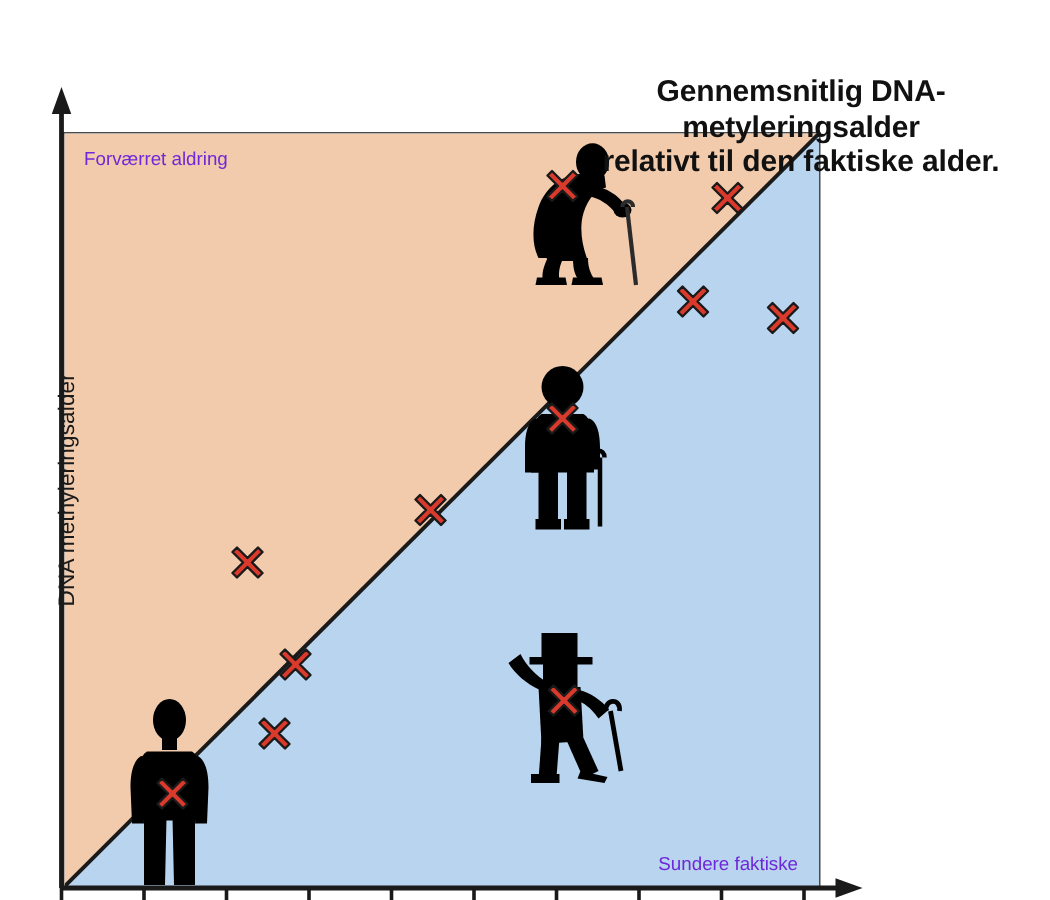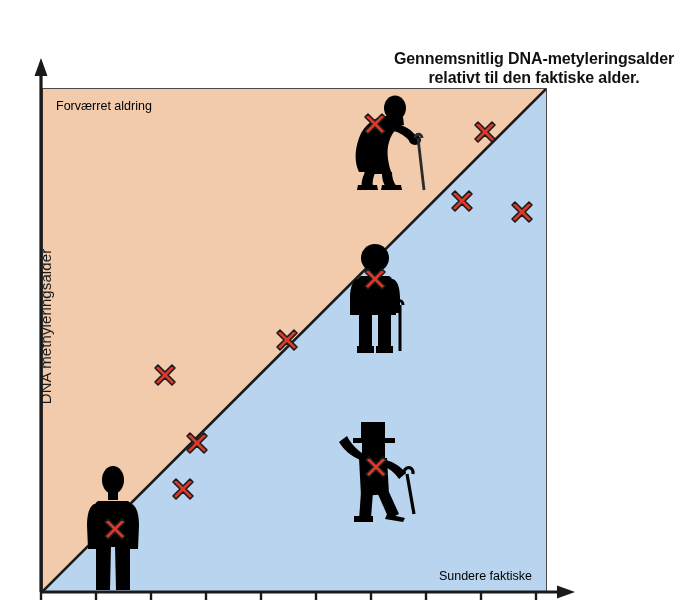--- a/index.html
+++ b/index.html
@@ -23,21 +23,21 @@
     height: 600px;
   }
 
   
   #chart-title {
     position: absolute;
     left: 384px;
     top: 50px;
     width: 300px;
     text-align: center;
-    font-size: 16px;
+    font-size: 20px;
     font-weight: bold;
     line-height: 1.18;
     letter-spacing: -0.1px;
     color: #111111;
     white-space: pre-line;
   }
 
   
   #ylabel {
     position: absolute;
@@ -81,21 +81,21 @@
     left: 0; top: 0;
     width: 100%;
     height: 100%;
     pointer-events: none;
   }
 
   
   .region-label {
     position: absolute;
     font-size: 12.5px;
-    color: #000000;
+    color: #6d28d9;
     white-space: nowrap;
   }
   #label-worse { left: 13px; top: 10px; }
   #label-healthier { right: 14px; bottom: 8px; }
 
   
   #axes {
     position: absolute;
     left: 0; top: 0;
     width: 700px;

